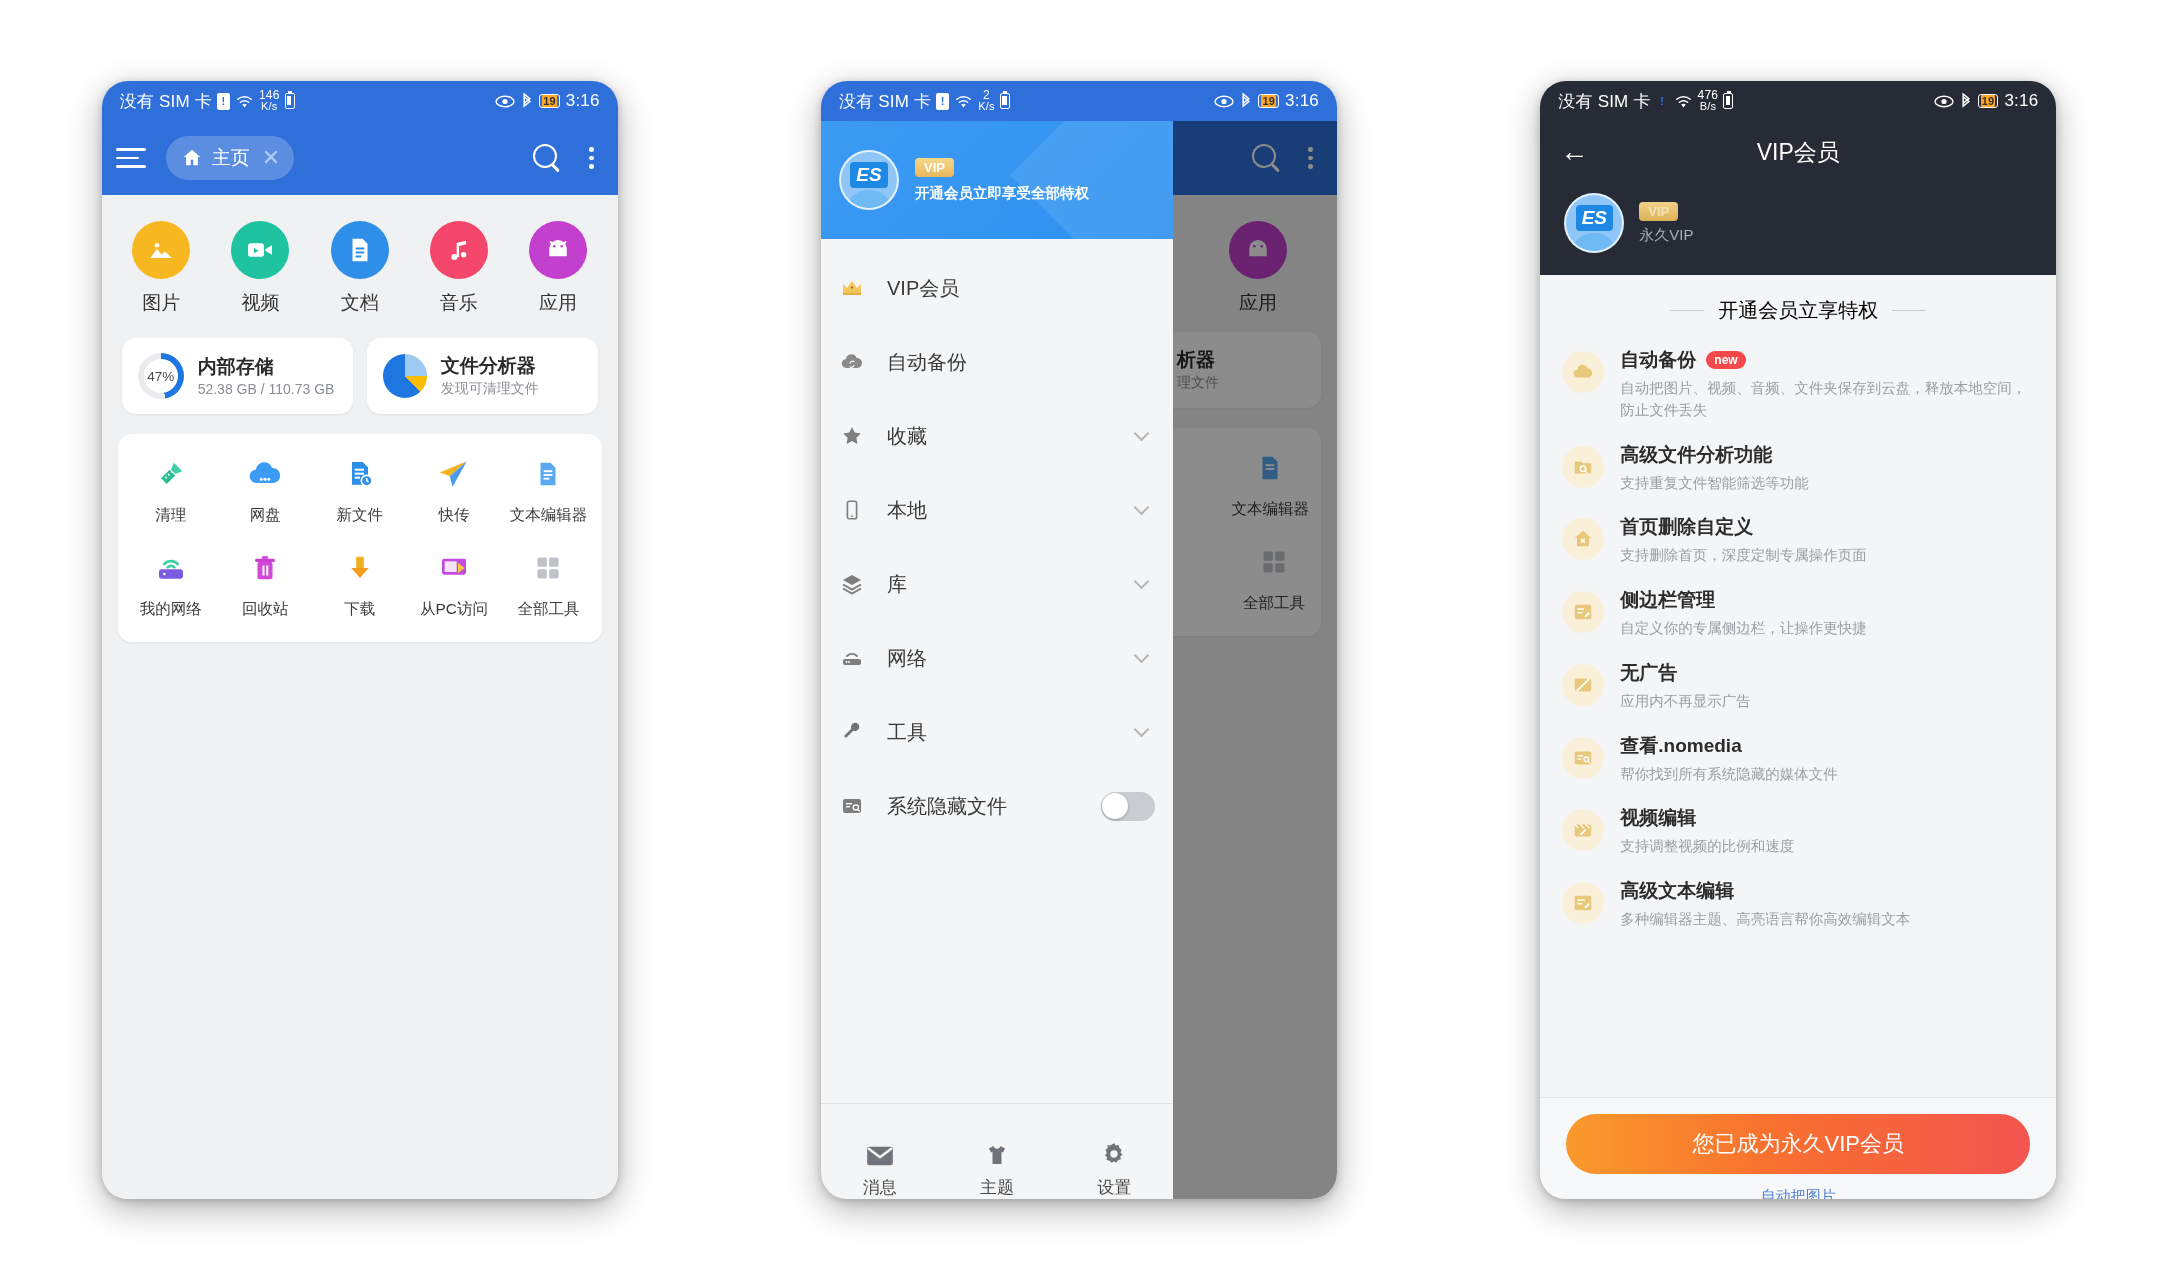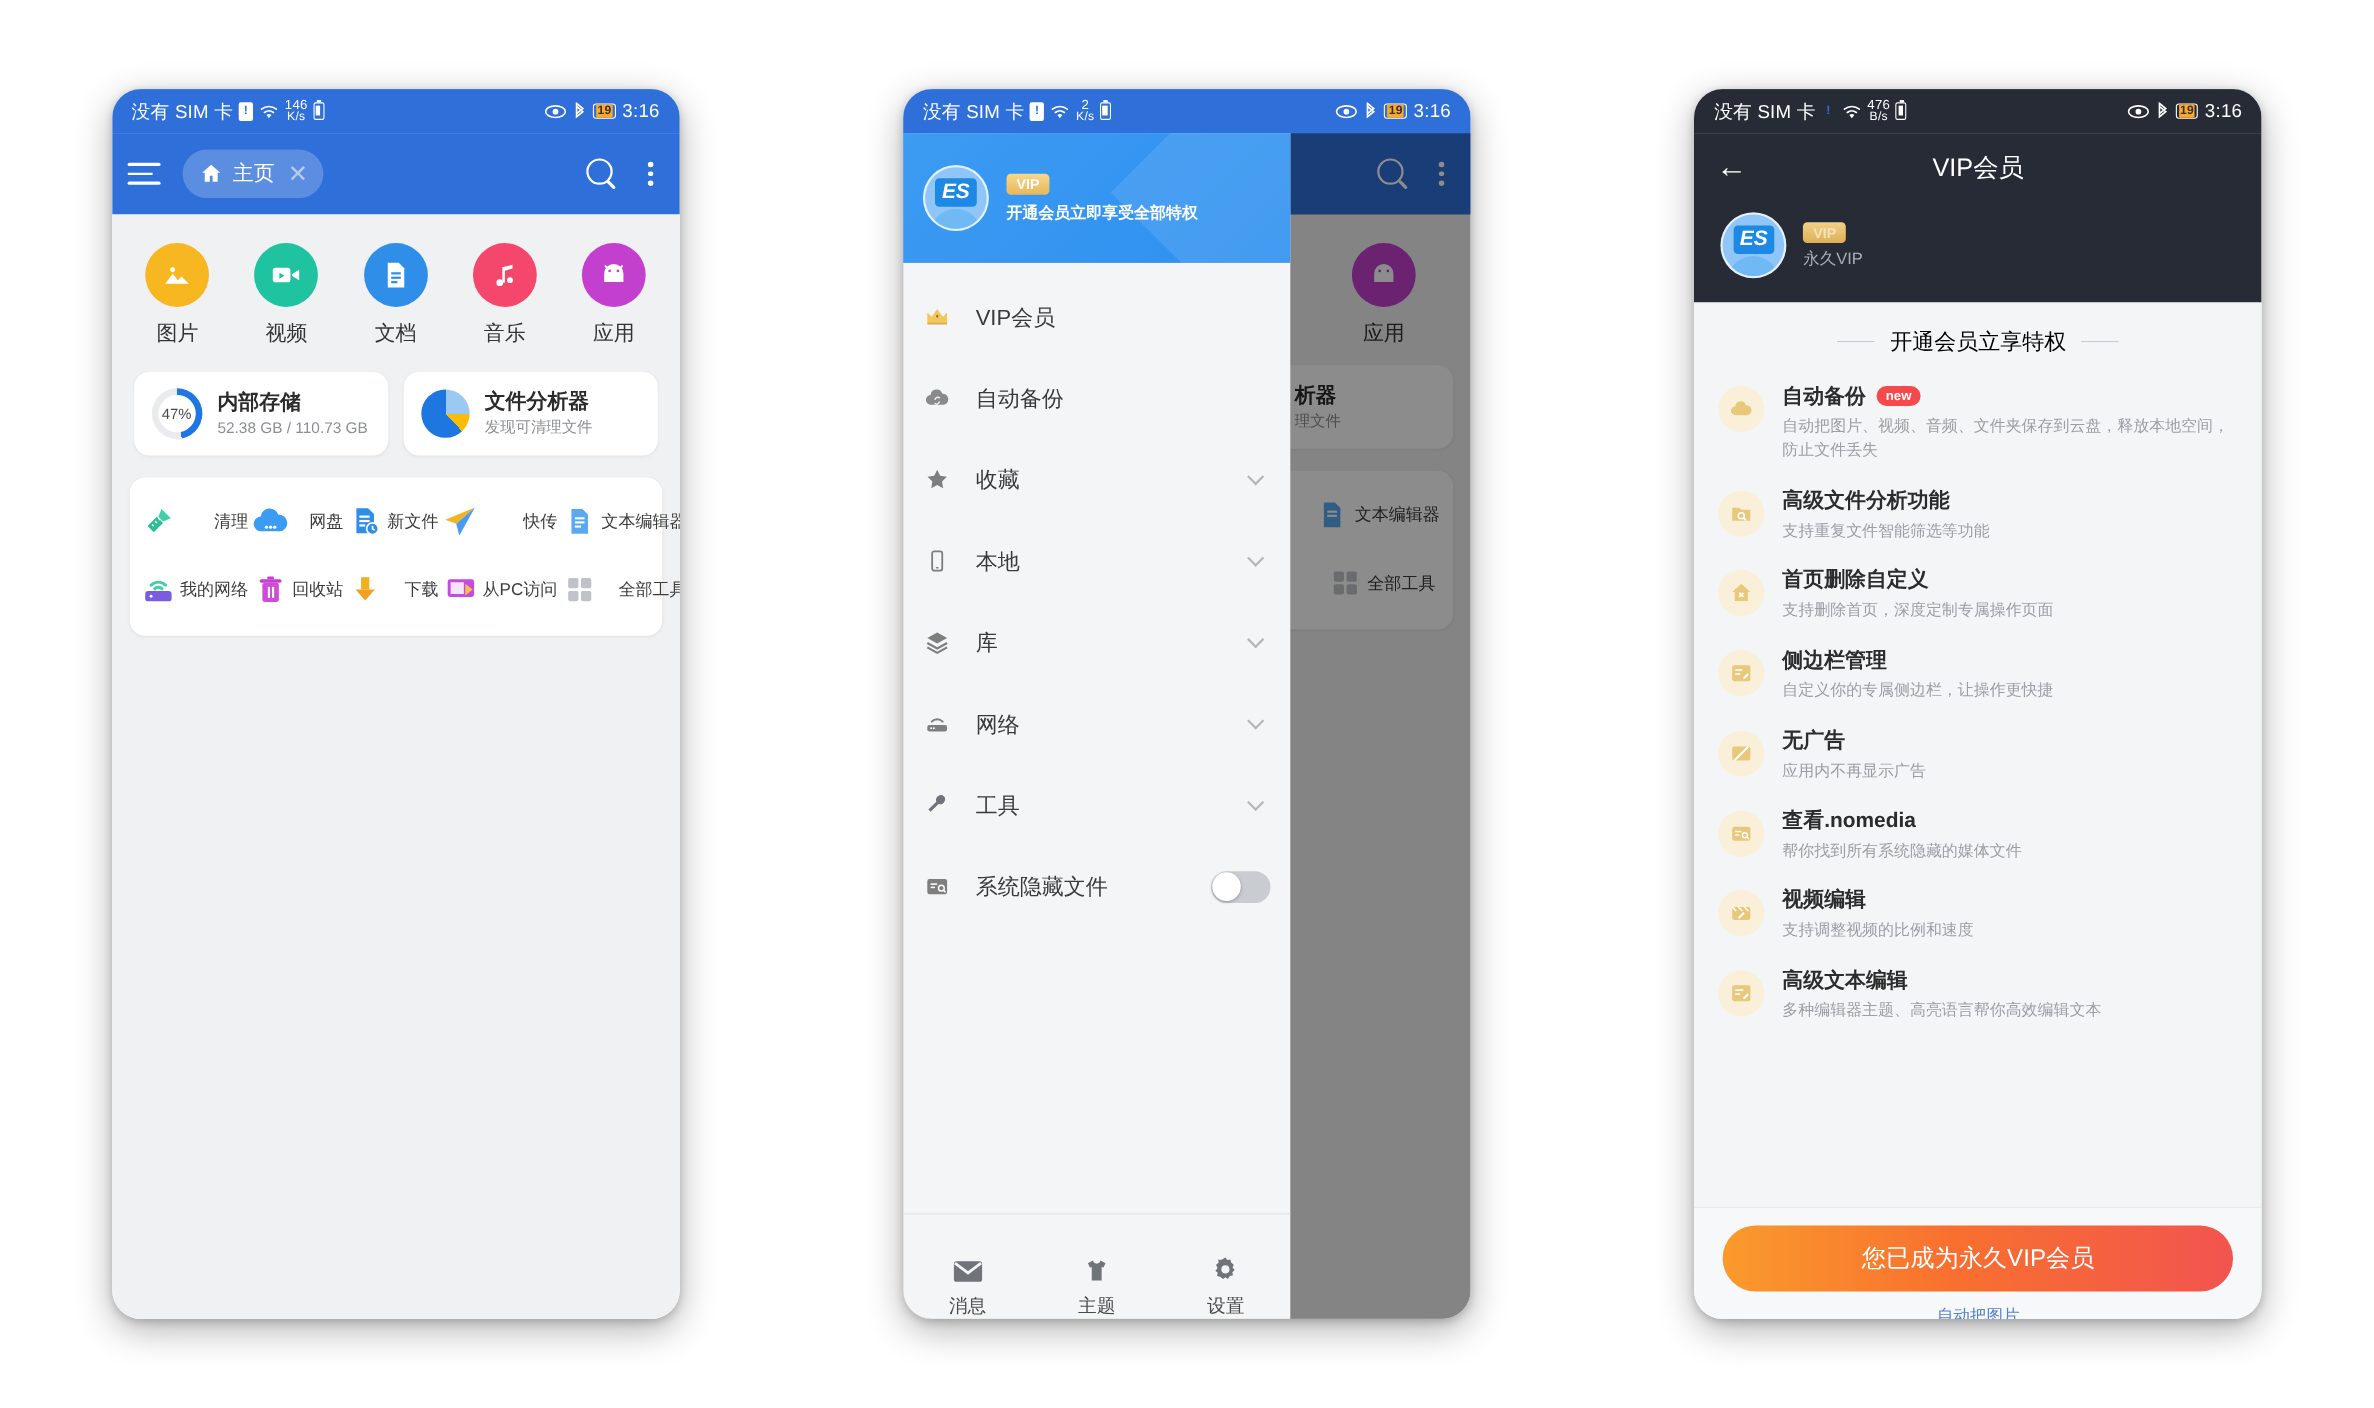--- a/index.html
+++ b/index.html
@@ -79,21 +79,21 @@
            background: conic-gradient(#1E76E0 0 47%, #E9EBEE 47% 100%); }
   .donut::after { content:""; position:absolute; inset:6px; background:#fff; border-radius:50%; }
   .donut .pc { position:absolute; inset:0; display:flex;align-items:center;justify-content:center; font-size:13.5px; color:#4a4a4a; z-index:2;}
   .mcard .tx .t1 { font-size: 19px; font-weight: bold; color: #2b2b2b; line-height:1.25;}
   .mcard .tx .t2 { font-size: 14px; color: #8b8e93; margin-top: 3px; }
   .pie { width: 44px; height: 44px; border-radius: 50%; flex:0 0 auto;
          background: conic-gradient(#9CC9F2 0 25%, #FBBC05 25% 38%, #1E76E0 38% 100%); }
 
   .tools { margin: 20px 16px 0; background: #fff; border-radius: 14px; padding: 20px 6px 22px; box-shadow: 0 1px 3px rgba(0,0,0,.06); }
   .tgrid { display: grid; grid-template-columns: repeat(5, 1fr); row-gap: 22px; }
-  .tool { display: flex; flex-direction: row; align-items: center; cursor:pointer;justify-content:space-between;}
+  .tool { display: flex; flex-direction: column; align-items: center; gap: 11px; cursor:pointer;justify-content:space-between;}
   .tool .ti { width: 40px; height: 40px; display: flex; align-items: center; justify-content: center; }
   .tool .tn { font-size: 15.5px; color: #3c3c3c; white-space: nowrap; }
 
   
   .p2 .statusbar { background: #2E6FD9; }
   .p2-wrap { position: relative; height: calc(1118px - 40px); background:#F0F1F3;}
   .p2-behind { position: absolute; inset: 0; background: #F0F1F3; }
   .p2-behind .appbar { background: #2E6FD9; }
   .p2-scrim { position: absolute; inset: 0; background: rgba(0,0,0,.45); }
   .drawer { position: absolute; left: 0; top: 0; width: 352px; height: 100%; background: #F4F5F6; display: flex; flex-direction: column; }

